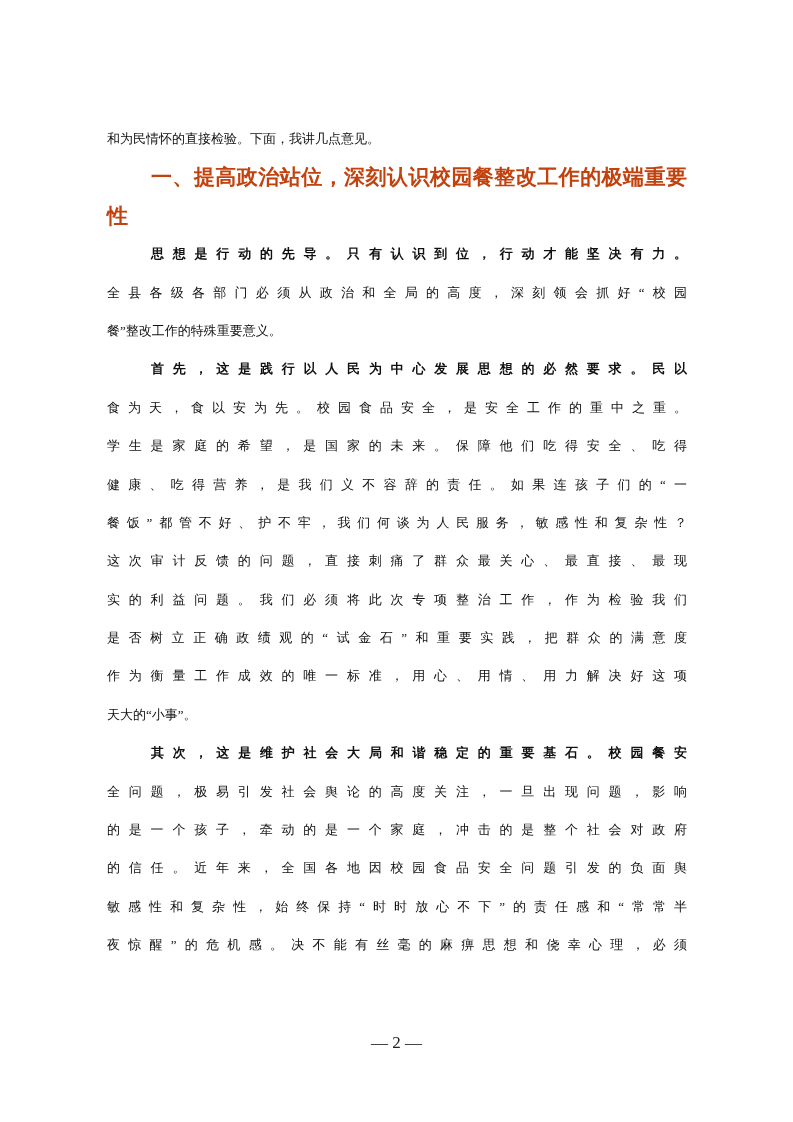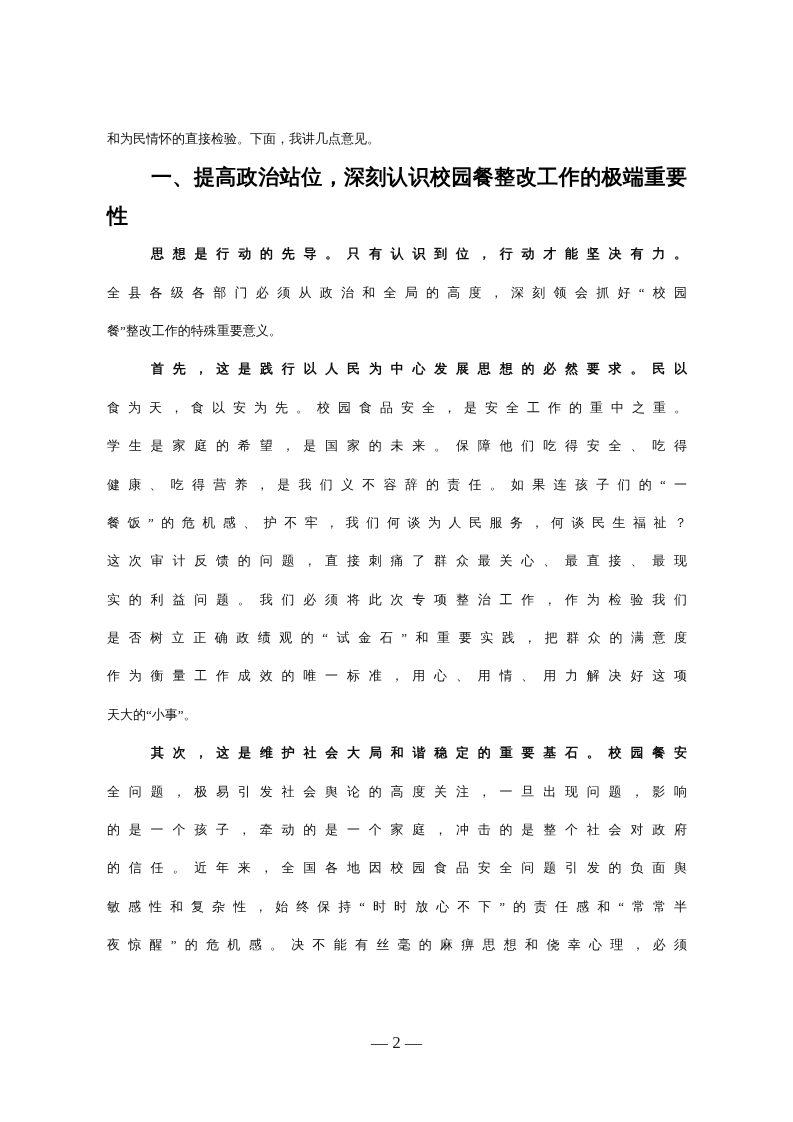--- a/index.html
+++ b/index.html
@@ -37,21 +37,21 @@
     text-align-last: left;
   }
   .line.indent {
     padding-left: 44px;
     font-weight: bold;
   }
   .line.heading {
     font-family: "Liberation Sans", "DejaVu Sans", sans-serif;
     font-weight: 700;
     font-size: 21px;
-    color: #000000;
+    color: #c2410c;
   }
   .footer {
     position: absolute;
     top: 1030px;
     left: 0;
     width: 793px;
     height: 26px;
     line-height: 26px;
     text-align: center;
     font-size: 17px;
@@ -71,21 +71,21 @@
     <div class="line heading end">性</div>
 
     <div class="line indent">思想是行动的先导。只有认识到位，行动才能坚决有力。</div>
     <div class="line">全县各级各部门必须从政治和全局的高度，深刻领会抓好“校园</div>
     <div class="line end">餐”整改工作的特殊重要意义。</div>
 
     <div class="line indent">首先，这是践行以人民为中心发展思想的必然要求。民以</div>
     <div class="line">食为天，食以安为先。校园食品安全，是安全工作的重中之重。</div>
     <div class="line">学生是家庭的希望，是国家的未来。保障他们吃得安全、吃得</div>
     <div class="line">健康、吃得营养，是我们义不容辞的责任。如果连孩子们的“一</div>
-    <div class="line">餐饭”的危机感、护不牢，我们何谈为人民服务，何谈民生福祉？</div>
+    <div class="line">餐饭”都管不好、护不牢，我们何谈为人民服务，敏感性和复杂性？</div>
     <div class="line">这次审计反馈的问题，直接刺痛了群众最关心、最直接、最现</div>
     <div class="line">实的利益问题。我们必须将此次专项整治工作，作为检验我们</div>
     <div class="line">是否树立正确政绩观的“试金石”和重要实践，把群众的满意度</div>
     <div class="line">作为衡量工作成效的唯一标准，用心、用情、用力解决好这项</div>
     <div class="line end">天大的“小事”。</div>
 
     <div class="line indent">其次，这是维护社会大局和谐稳定的重要基石。校园餐安</div>
     <div class="line">全问题，极易引发社会舆论的高度关注，一旦出现问题，影响</div>
     <div class="line">的是一个孩子，牵动的是一个家庭，冲击的是整个社会对政府</div>
     <div class="line">的信任。近年来，全国各地因校园食品安全问题引发的负面舆</div>

